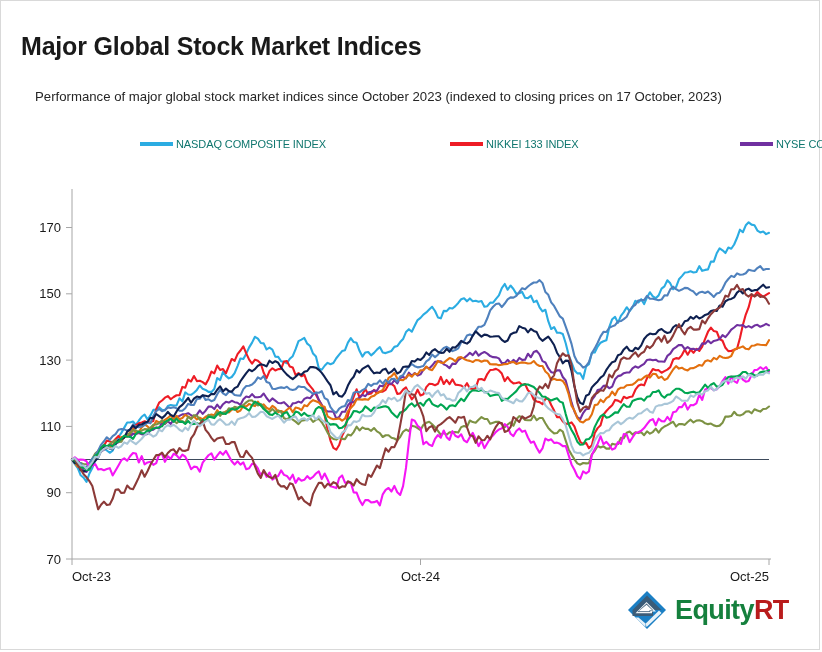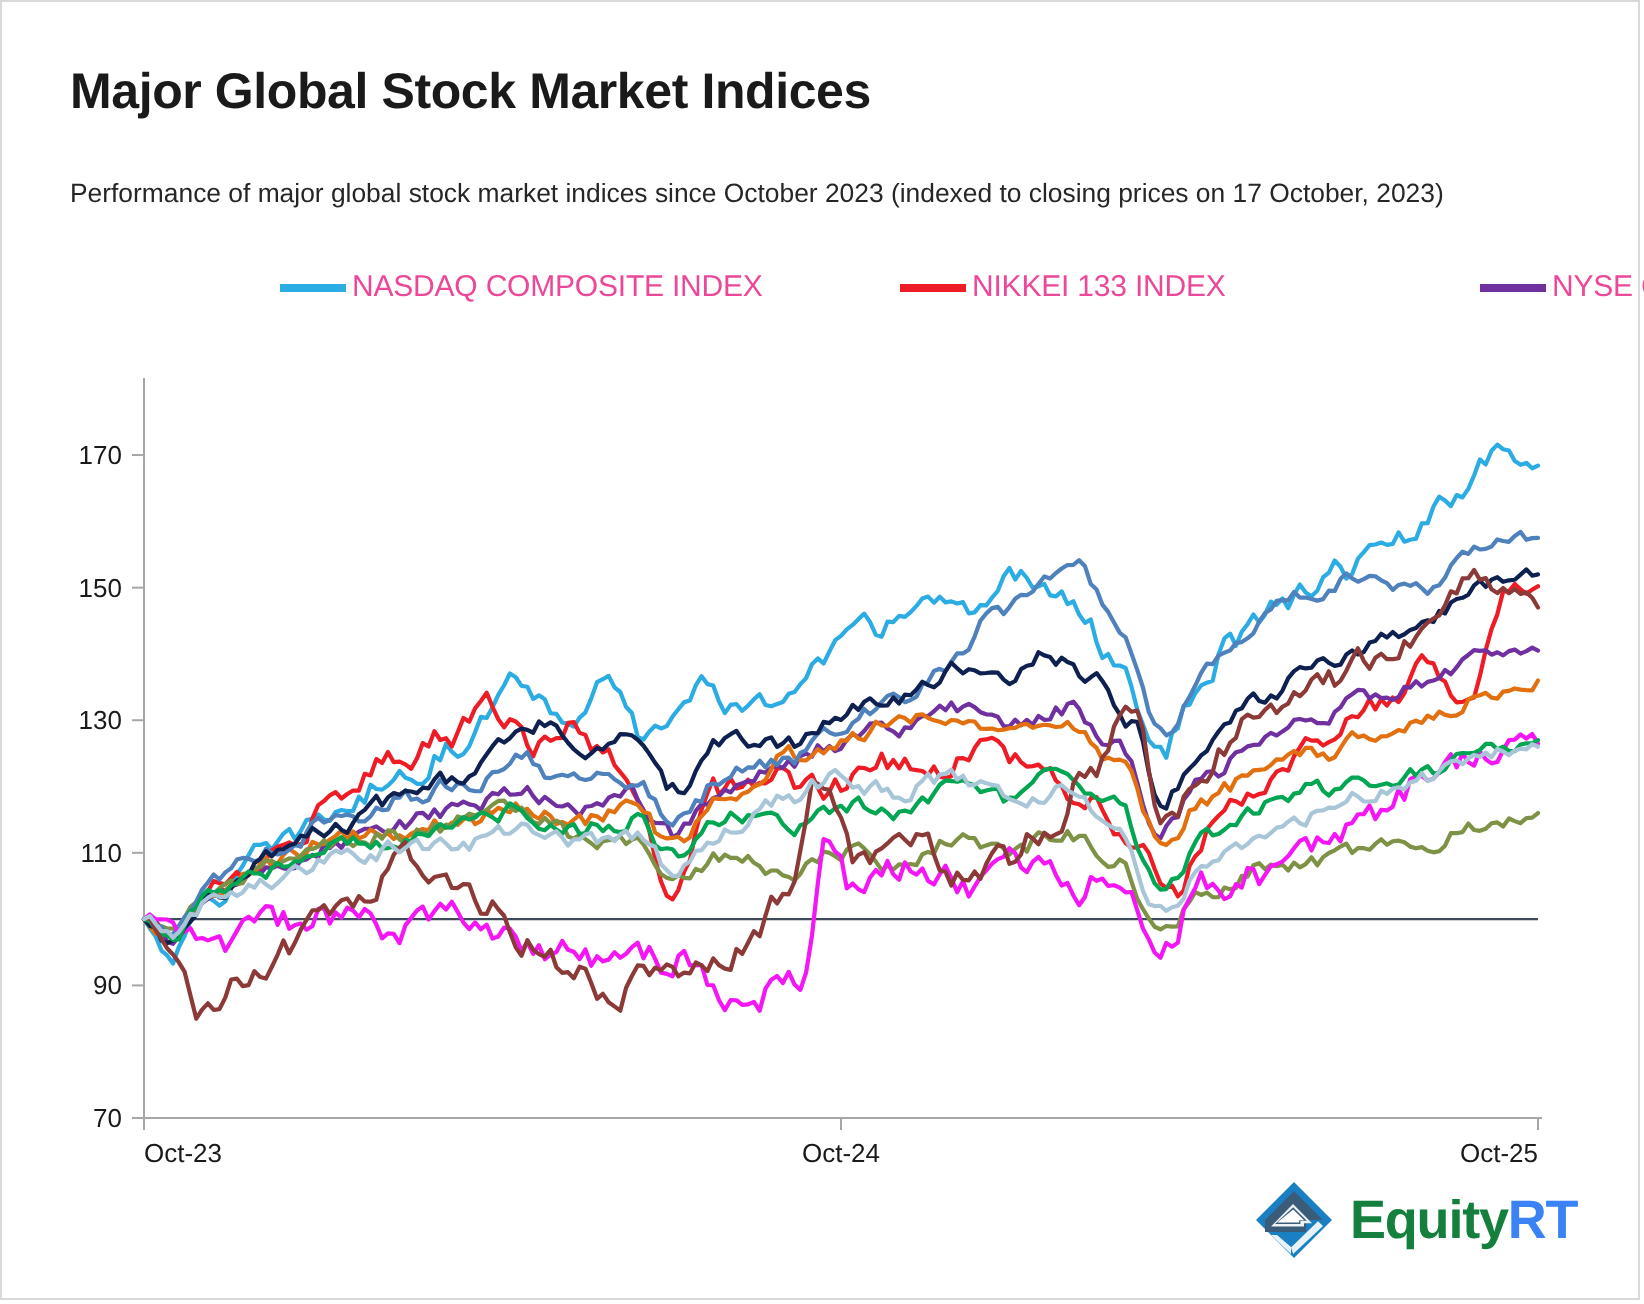--- a/index.html
+++ b/index.html
@@ -12,21 +12,21 @@
   }
   #frame{
     position:relative;
     width:820px;height:650px;
     border:1px solid #d9d9d9;
     box-sizing:border-box;
     background:#fff;
   }
   #title{
     position:absolute;
-    left:34px; top:31px;
+    left:20px; top:31px;
     font-size:25px;
     font-weight:bold;
     color:#1a1a1a;
     letter-spacing:-0.2px;
     white-space:nowrap;
   }
   #subtitle{
     position:absolute;
     left:34px; top:88px;
     font-size:13.2px;
@@ -49,22 +49,22 @@
     align-items:center;
     height:17px;
   }
   .lg-swatch{
     width:33px;height:4px;
     flex:0 0 33px;
     border-radius:0;
     margin-right:3px;
   }
   .lg-label{
-    font-size:15px;
-    color:#ec4899;
+    font-size:11px;
+    color:#0f766e;
     white-space:nowrap;
     letter-spacing:-0.1px;
   }
   #plotwrap{
     position:absolute;
     left:0; top:0;
     width:820px; height:650px;
     pointer-events:none;
   }
   svg#chart{display:block;}
@@ -92,21 +92,21 @@
   }
   #logo-mark{flex:0 0 42px;height:42px;}
   #logo-text{
     font-size:27px;
     font-weight:bold;
     letter-spacing:-0.6px;
     margin-left:7px;
     white-space:nowrap;
   }
   .lt-equity{color:#15803d;}
-  .lt-rt{color:#3b82f6;}
+  .lt-rt{color:#b91c1c;}
 </style>
 </head>
 <body>
 
 <div id="frame">
 
   <div id="title">Major Global Stock Market Indices</div>
   <div id="subtitle">Performance of major global stock market indices since October 2023 (indexed to closing prices on 17 October, 2023)</div>
 
   <div id="legend">

